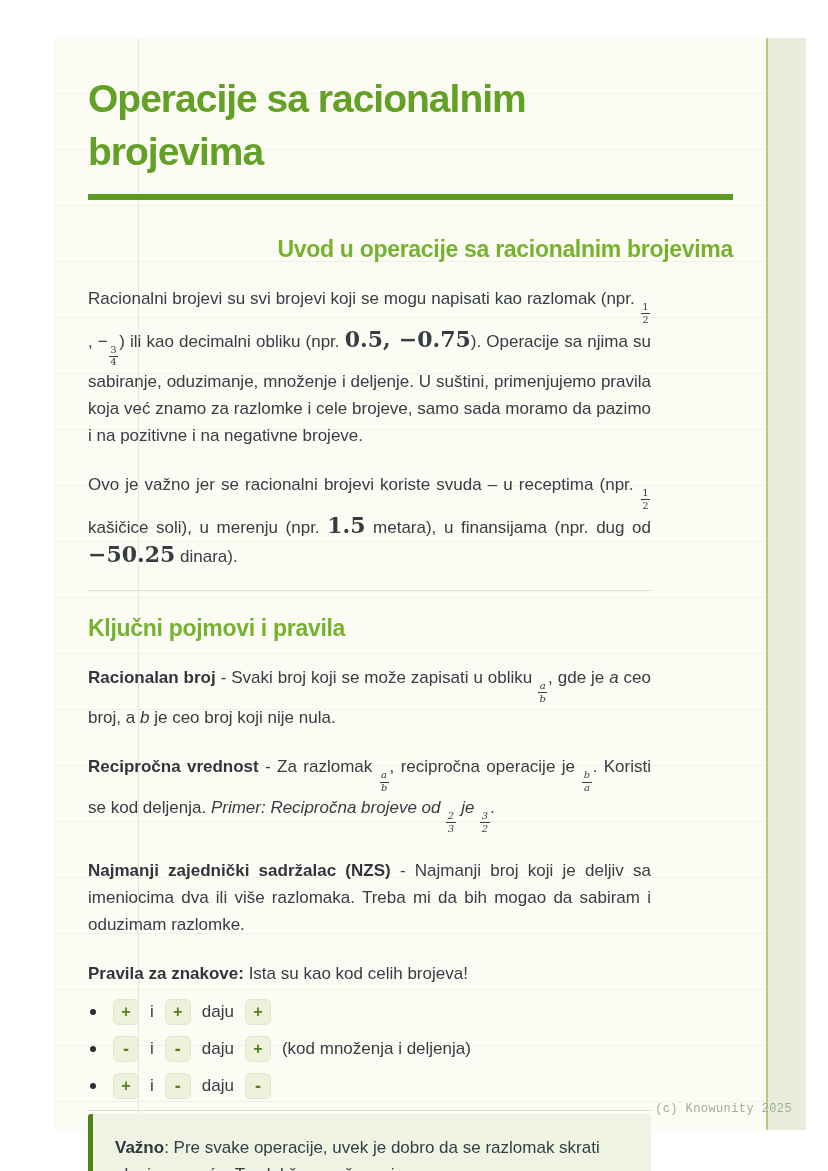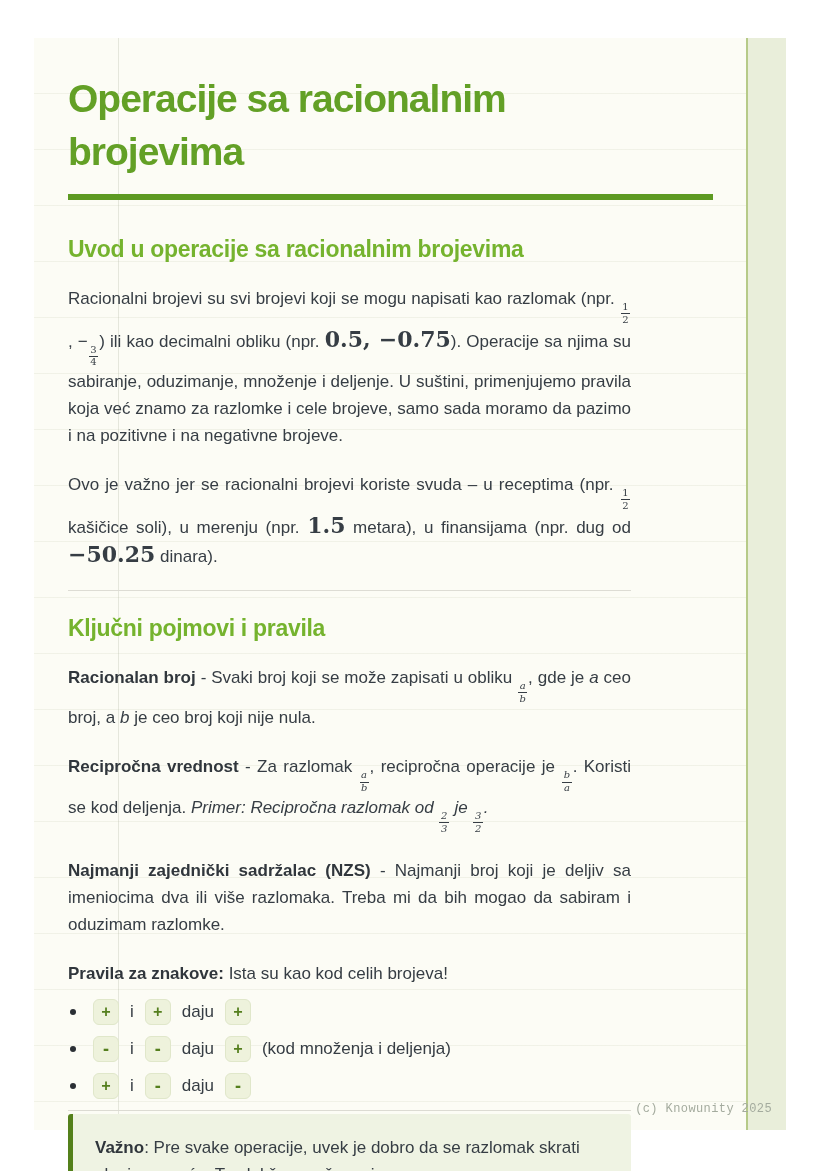--- a/index.html
+++ b/index.html
@@ -3,41 +3,41 @@
 <meta charset="utf-8">
 <style>
   html,body{margin:0;padding:0;}
   body{
     width:828px;height:1171px;position:relative;overflow:hidden;
     background:#ffffff;
     font-family:"Liberation Sans",sans-serif;
     color:#363d44;
   }
   .paper{
-    position:absolute;left:34px;top:38px;width:752px;height:1092px;
+    position:absolute;left:54px;top:38px;width:752px;height:1092px;
     background-color:#fcfcf5;
     background-image:
       linear-gradient(90deg, transparent 84px, rgba(170,175,155,0.28) 84px, rgba(170,175,155,0.28) 85px, transparent 85px),
       repeating-linear-gradient(to bottom, transparent 0px, transparent 55px, rgba(195,200,175,0.20) 55px, rgba(195,200,175,0.20) 56px);
   }
   .stripe{
     position:absolute;top:0;right:0;width:38px;height:100%;
     background:#e9eeda;border-left:2px solid #b6ca88;
   }
   .content{position:absolute;left:34px;top:0;width:645px;}
   h1.doc-title{
     margin:34px 0 0;width:620px;
     font-size:39px;line-height:53px;letter-spacing:-1px;
     font-weight:700;color:#63a026;
   }
   .title-rule{height:6px;background:#5d9a22;margin-top:16px;width:645px;}
   h2.section{
     margin:24px 0 0;font-size:23px;font-weight:700;color:#75b32e;letter-spacing:-0.3px;
   }
-  h2.first{margin-top:36px;}
+  h2.first{margin-top:36px;text-align:right;}
   p.body{
     width:563px;margin:22px 0 0;
     font-size:17px;line-height:27px;text-align:justify;color:#363d44;
   }
   p.tight{}
   strong.term{font-weight:700;color:#30363c;}
   em.var{font-style:italic;}
   em.example{font-style:italic;}
   .math{font-family:"DejaVu Serif",serif;font-size:22px;font-weight:bold;}
   .frac{
@@ -107,21 +107,21 @@
           <span class="num">a</span>
           <span class="den">b</span>
         </span><span>, gde je </span><em class="var">a</em><span> ceo broj, a </span><em class="var">b</em><span> je ceo broj koji nije nula.</span></p>
 
     <p class="body tight"><strong class="term">Recipročna vrednost</strong><span> - Za razlomak </span><span class="frac it">
           <span class="num">a</span>
           <span class="den">b</span>
         </span><span>, recipročna operacije je </span><span class="frac it">
           <span class="num">b</span>
           <span class="den">a</span>
-        </span><span>. Koristi se kod deljenja. </span><em class="example"><span>Primer: Recipročna razlomak od </span><span class="frac">
+        </span><span>. Koristi se kod deljenja. </span><em class="example"><span>Primer: Recipročna brojeve od </span><span class="frac">
             <span class="num">2</span>
             <span class="den">3</span>
           </span><span> je </span><span class="frac">
             <span class="num">3</span>
             <span class="den">2</span>
           </span><span>.</span></em></p>
 
     <p class="body tight"><strong class="term">Najmanji zajednički sadržalac (NZS)</strong><span> - Najmanji broj koji je deljiv sa imeniocima dva ili više razlomaka. Treba mi da bih mogao da sabiram i oduzimam razlomke.</span></p>
 
     <p class="body tight"><strong class="term">Pravila za znakove:</strong><span> Ista su kao kod celih brojeva!</span></p>

